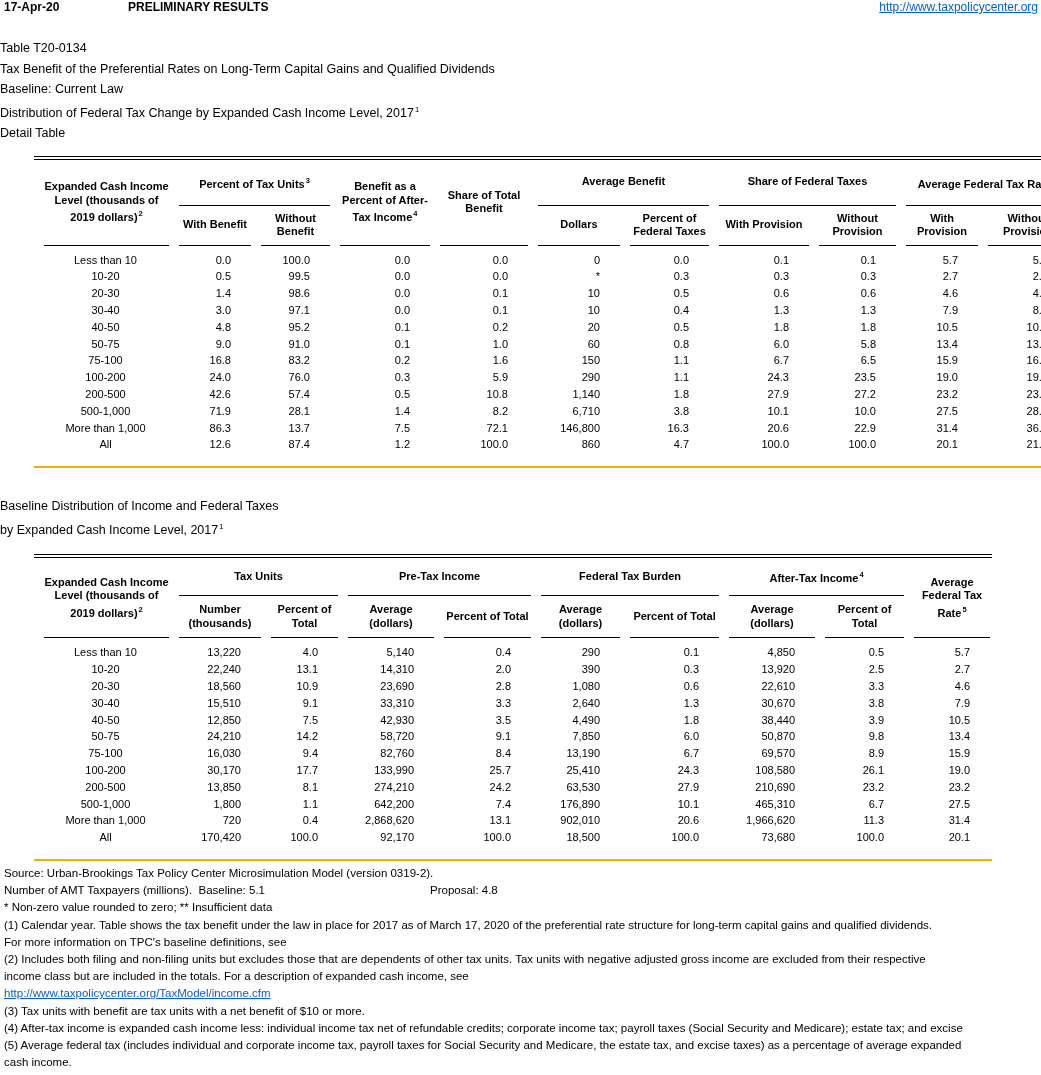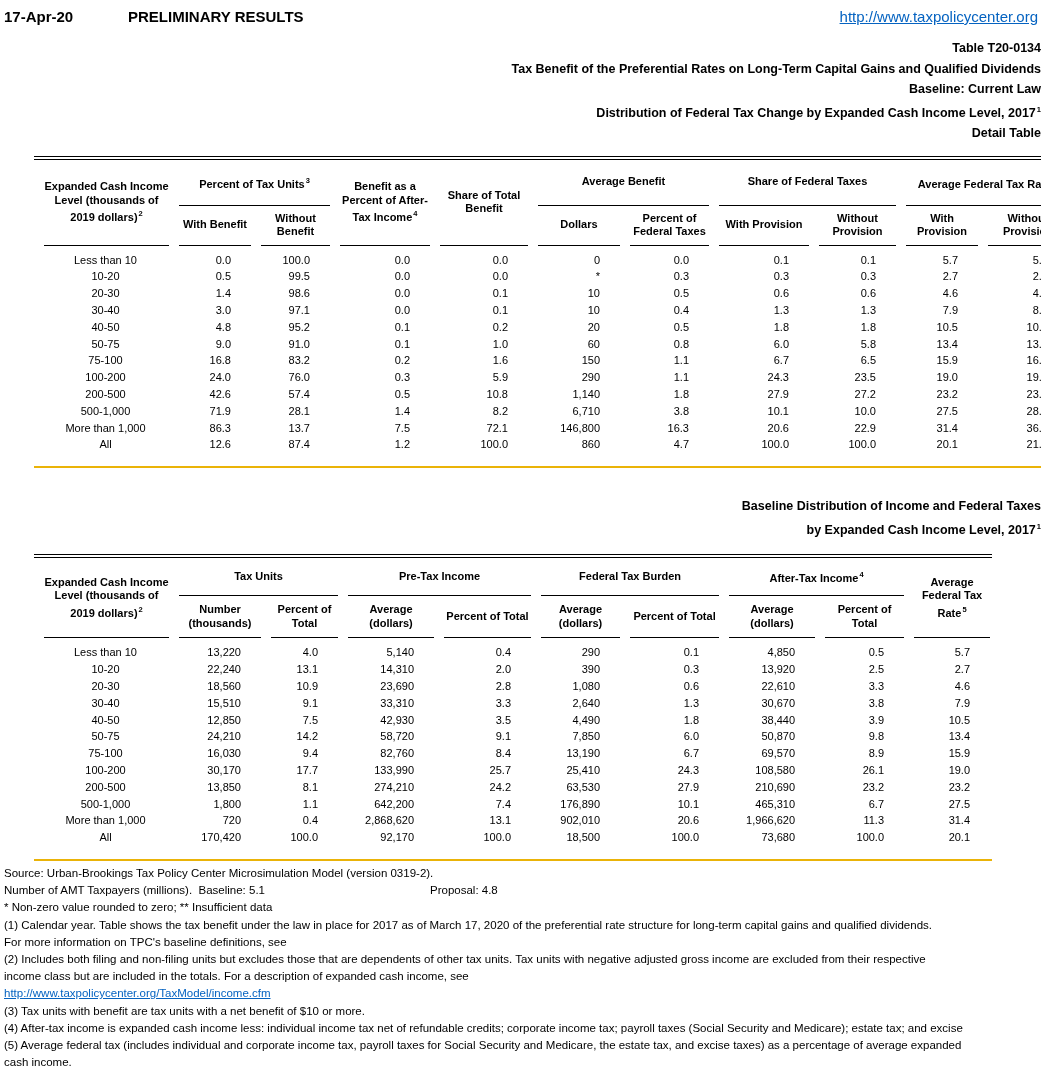--- a/index.html
+++ b/index.html
@@ -8,27 +8,27 @@
   body {
     width: 1041px; height: 1075px; overflow: hidden;
     background: #fff; color: var(--ink);
     font-family: "Liberation Sans", sans-serif;
     font-size: 11px;
   }
   sup { font-size: 7.5px; margin-left: 1px; }
   .link { color: var(--link_blue); text-decoration: underline; cursor: pointer; }
 
   
-  .top-bar { position: relative; height: 18px; padding-top: 8px; font-size: 15px; }
+  .top-bar { position: relative; height: 18px; padding-top: 0; font-size: 12px; }
   .top-bar .date { position: absolute; left: 4px; font-weight: bold; }
   .top-bar .status { position: absolute; left: 128px; font-weight: bold; }
   .top-bar .site-link { position: absolute; right: 3px; }
 
   
-  .titles { text-align: right; font-weight: bold; font-size: 12.5px; line-height: 20.5px; }
+  .titles { text-align: left; font-weight: normal; font-size: 12.5px; line-height: 20.5px; }
   .titles.t1 { margin-top: 20px; }
   .titles.t2 { margin-top: 28px; margin-bottom: 14px; }
 
   
   .tbl-wrap { border-top: 4px double #000; border-bottom: 2px solid #eab308; padding-bottom: 13px; margin-left: 34px; }
   .tbl-wrap.w1 { margin-top: 12px; width: 1041px; }
   .tbl-wrap.w2 { width: 958px; }
   table { border-collapse: separate; border-spacing: 10px 0; table-layout: fixed; font-size: 11px; }
   #t1 { width: 1041px; }
   #t2 { width: 958px; }

